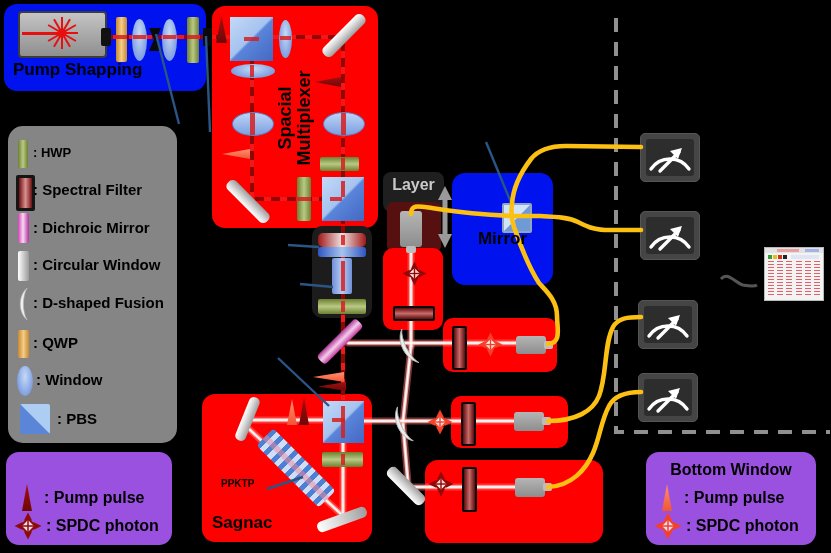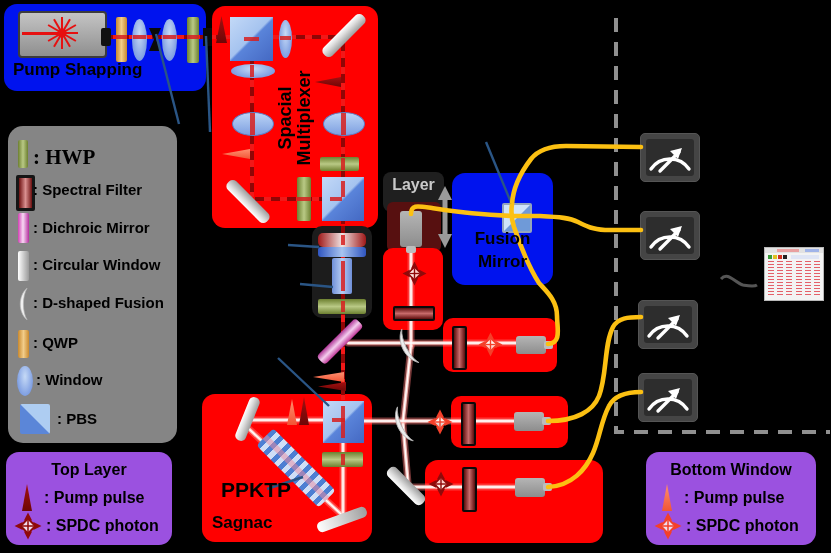--- a/index.html
+++ b/index.html
@@ -349,46 +349,44 @@
 
   <div class="lbl z7" style="left:13px;top:61px;font-size:17px;">Pump Shapping</div>
   <div class="abs z7" style="left:215px;top:38px;width:160px;height:160px;display:flex;align-items:center;justify-content:center;">
     <div style="transform:rotate(-90deg);font-weight:bold;font-size:18px;color:#000;text-align:center;line-height:1.05;white-space:nowrap;">
       <div>Spacial</div>
       <div>Multiplexer</div>
     </div>
   </div>
   <div class="lbl z7" style="left:383px;top:176px;width:61px;text-align:center;font-size:16px;color:#c9c9c9;">Layer</div>
   <div class="abs z7" style="left:452px;top:228px;width:101px;text-align:center;font-weight:bold;font-size:17px;color:#000;line-height:1.35;">
-    <div>Fusion</div>
     <div>Mirror</div>
   </div>
   <div class="lbl z7" style="left:212px;top:514px;font-size:17px;">Sagnac</div>
-  <div class="lbl z7" style="left:221px;top:478px;font-size:21px;">PPKTP</div>
+  <div class="lbl z7" style="left:221px;top:478px;font-size:10px;">PPKTP</div>
 
   <div class="hwp-v legend-row-icon z3" style="left:18px;top:140px;width:10px;height:28px;"></div>
-  <div class="lbl z7" style="left:33px;top:146px;font-size:21px;font-family:Liberation Serif, serif;">: HWP</div>
+  <div class="lbl z7" style="left:33px;top:146px;font-size:13px;">: HWP</div>
   <div class="legend-row-icon z3" style="left:16px;top:175px;width:13px;height:30px;background:linear-gradient(90deg,#6d1010,#d98f8f 50%,#6d1010);border:3px solid #151515;border-radius:2px;"></div>
   <div class="lbl z7" style="left:33px;top:182px;font-size:15px;">: Spectral Filter</div>
   <div class="legend-row-icon z3" style="left:18px;top:213px;width:11px;height:30px;background:linear-gradient(90deg,#d23fb4,#f7d9f3 45%,#b52f9e);border-radius:2px;"></div>
   <div class="lbl z7" style="left:33px;top:220px;font-size:15px;">: Dichroic Mirror</div>
   <div class="legend-row-icon z3" style="left:18px;top:251px;width:11px;height:30px;background:linear-gradient(90deg,#ffffff,#9a9a9a);border-radius:2px;"></div>
   <div class="lbl z7" style="left:33px;top:257px;font-size:15px;">: Circular Window</div>
   <svg class="legend-row-icon z3" style="left:16px;top:288px;" width="14" height="32" viewBox="0 0 14 38">
       <use href="#dmir" fill="#f0f0f0" stroke="#b3b3b3" stroke-width="0.8"></use>
     </svg>
   <div class="lbl z7" style="left:33px;top:295px;font-size:15px;">: D-shaped Fusion</div>
   <div class="qwp legend-row-icon z3" style="left:18px;top:330px;width:11px;height:28px;"></div>
   <div class="lbl z7" style="left:33px;top:335px;font-size:15px;">: QWP</div>
   <div class="winell legend-row-icon z3" style="left:17px;top:366px;width:16px;height:30px;"></div>
   <div class="lbl z7" style="left:36px;top:372px;font-size:15px;">: Window</div>
   <div class="legend-row-icon z3" style="left:20px;top:404px;width:30px;height:30px;background:linear-gradient(to bottom left,#aecdf2 49%,#5b86d8 51%);border-radius:2px;"></div>
   <div class="lbl z7" style="left:57px;top:411px;font-size:15px;">: PBS</div>
 
-  <div class="lbl z7" style="left:6px;top:461px;width:166px;text-align:center;font-size:16px;">Top Layer</div>
   <div class="tri tri-up c-dred z4" style="left:22px;top:484px;width:10px;height:27px;"></div>
   <div class="lbl z7" style="left:44px;top:489px;font-size:16px;">: Pump pulse</div>
   <svg class="spdc dark z4" style="left:14px;top:512px;" width="28" height="28" viewBox="0 0 26 26">
       <use href="#spdc-g"></use>
     </svg>
   <div class="lbl z7" style="left:46px;top:517px;font-size:16px;">: SPDC photon</div>
 
   <div class="lbl z7" style="left:646px;top:461px;width:170px;text-align:center;font-size:16px;">Bottom Window</div>
   <div class="tri tri-up c-salmon z4" style="left:662px;top:484px;width:10px;height:27px;"></div>
   <div class="lbl z7" style="left:684px;top:489px;font-size:16px;">: Pump pulse</div>

